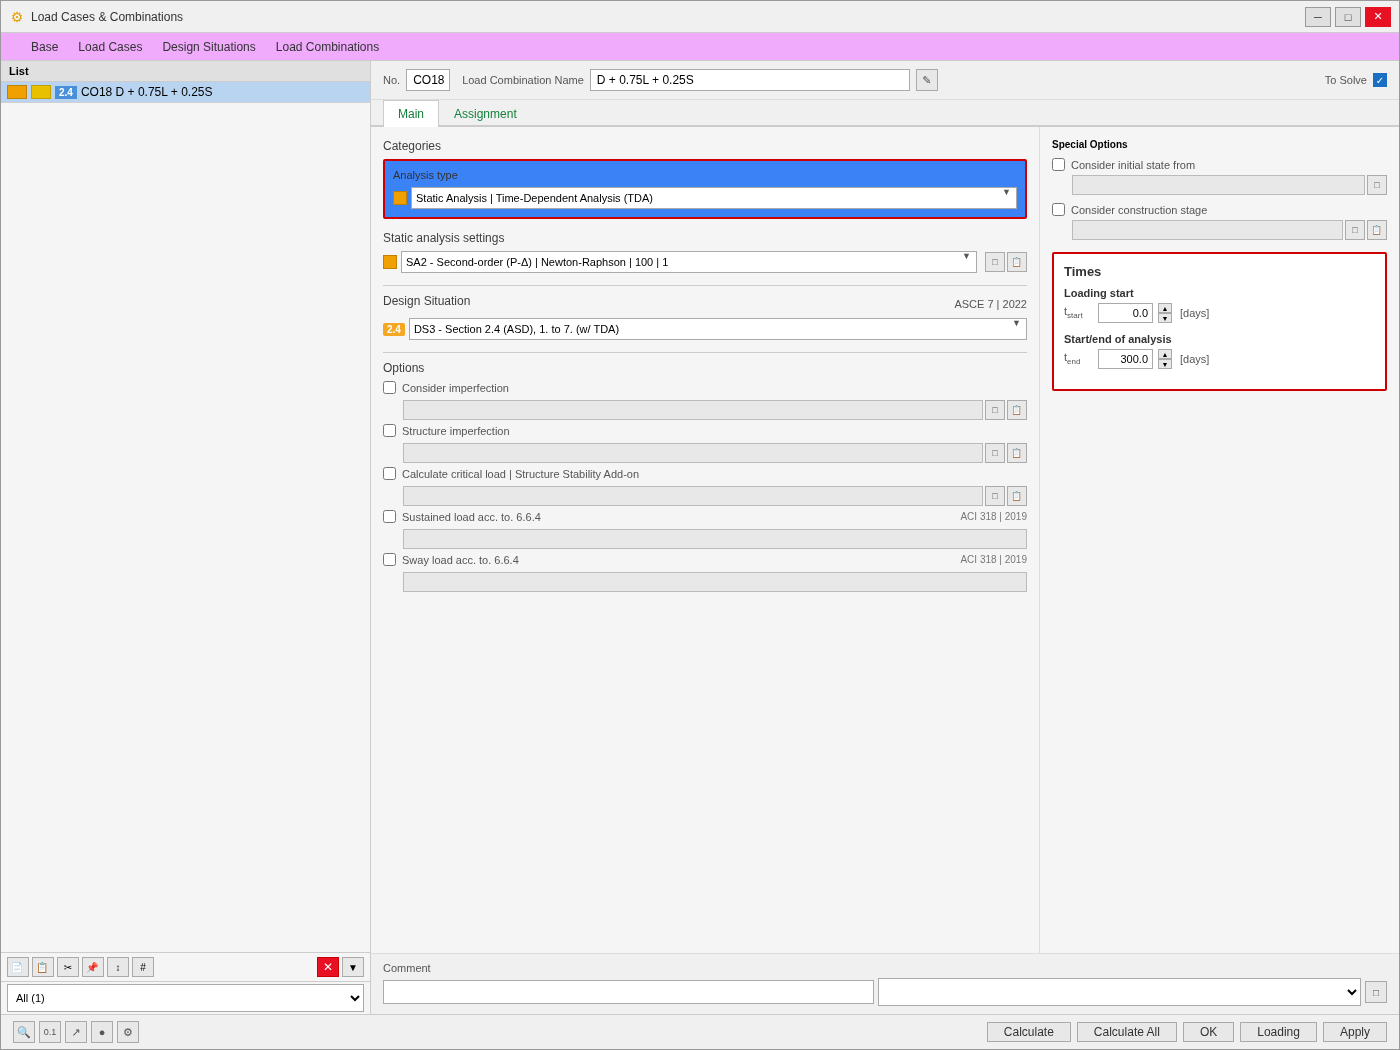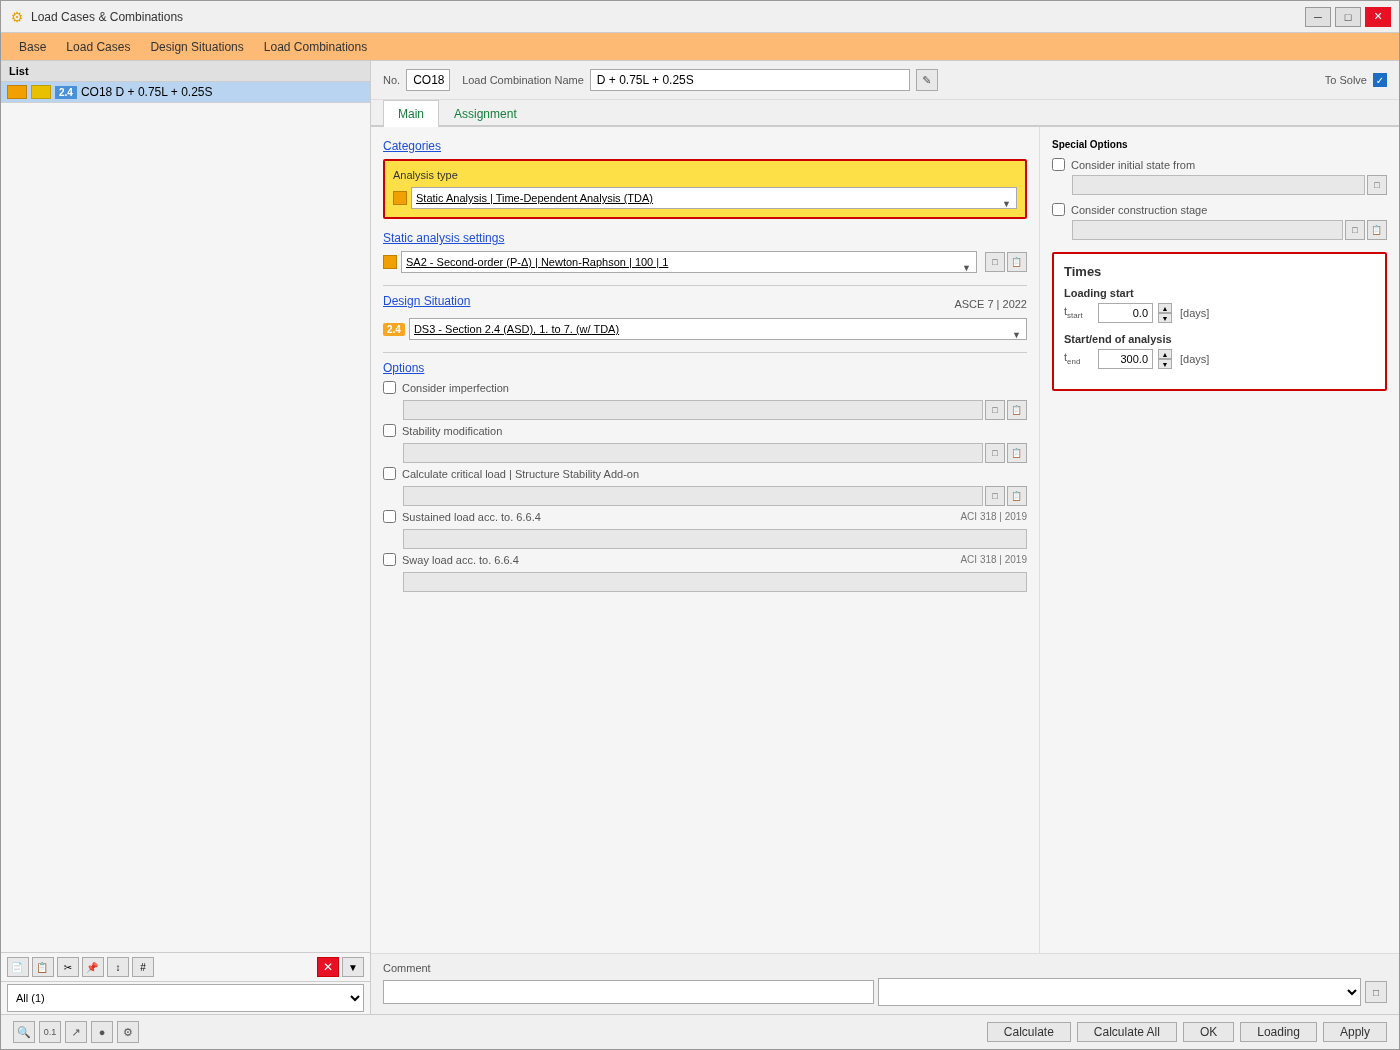--- a/index.html
+++ b/index.html
@@ -7,21 +7,21 @@
     
     .window { width: 1400px; height: 1050px; background: #f0f0f0; display: flex; flex-direction: column; border: 1px solid #999; }
     
     .title-bar { background: #f0f0f0; height: 32px; display: flex; align-items: center; padding: 0 8px; border-bottom: 1px solid #ccc; flex-shrink: 0; }
     .title-bar-icon { width: 16px; height: 16px; margin-right: 6px; display: flex; align-items: center; justify-content: center; color: #e8a000; font-size: 14px; }
     .title-bar-text { font-size: 12px; color: #333; flex: 1; }
     .title-bar-controls { display: flex; gap: 4px; }
     .title-bar-btn { width: 26px; height: 20px; background: #e0e0e0; border: 1px solid #999; cursor: pointer; display: flex; align-items: center; justify-content: center; font-size: 11px; color: #333; }
     .title-bar-btn.close { background: #e81123; color: white; border-color: #e81123; }
     
-    .menu-bar { background: #fdba74; height: 28px; display: flex; align-items: center; padding: 0 8px; border-bottom: 1px solid #ccc; flex-shrink: 0; }
+    .menu-bar { background: #f0abfc; height: 28px; display: flex; align-items: center; padding: 0 20px; border-bottom: 1px solid #ccc; flex-shrink: 0; }
     .menu-item { padding: 4px 10px; cursor: pointer; font-size: 12px; color: #333; }
     
     .main-content { display: flex; flex: 1; overflow: hidden; }
     
     
     .left-panel { width: 370px; background: #f5f5f5; border-right: 1px solid #ccc; display: flex; flex-direction: column; flex-shrink: 0; }
     .list-header { background: #e0e0e0; padding: 4px 8px; font-weight: bold; font-size: 11px; border-bottom: 1px solid #ccc; }
     .list-area { flex: 1; overflow-y: auto; }
     .list-item { display: flex; align-items: center; padding: 3px 6px; cursor: pointer; background: #b8d4f0; border-bottom: 1px solid #d0d0d0; }
     .list-item-badge { width: 20px; height: 14px; background: #f0a000; border: 1px solid #c08000; display: flex; align-items: center; justify-content: center; font-size: 9px; font-weight: bold; color: white; margin-right: 4px; flex-shrink: 0; }
@@ -52,29 +52,29 @@
     .tabs-bar { display: flex; padding: 0 12px; border-bottom: 2px solid #ccc; background: #f0f0f0; flex-shrink: 0; }
     .tab { padding: 6px 14px; cursor: pointer; font-size: 12px; color: #15803d; border: 1px solid transparent; border-bottom: none; margin-bottom: -2px; }
     .tab.active { background: white; border-color: #ccc; border-bottom-color: white; font-weight: 500; z-index: 1; }
     
     
     .main-area { flex: 1; overflow-y: auto; display: flex; gap: 0; }
     
     .left-content { flex: 1; padding: 12px; overflow-y: auto; }
     .right-content { width: 360px; padding: 12px; border-left: 1px solid #ddd; flex-shrink: 0; }
     
-    .section-title { font-size: 12px; color: #1d4ed8; margin-bottom: 6px; font-weight: 500; text-decoration: underline; }
-    
-    
-    .analysis-type-box { border: 2px solid #cc0000; border-radius: 2px; padding: 8px; margin-bottom: 12px; background: #fde047; }
+    .section-title { font-size: 12px; color: #404040; margin-bottom: 6px; font-weight: 500; }
+    
+    
+    .analysis-type-box { border: 2px solid #cc0000; border-radius: 2px; padding: 8px; margin-bottom: 12px; background: #3b82f6; }
     .analysis-type-label { font-size: 11px; color: #333; margin-bottom: 6px; font-weight: 500; }
     .dropdown-row { display: flex; align-items: center; gap: 4px; }
     .dropdown-icon { width: 14px; height: 14px; background: #f0a000; border: 1px solid #c08000; flex-shrink: 0; }
     .dropdown-select { flex: 1; height: 22px; border: 1px solid #aaa; background: white; font-size: 11px; padding: 1px 4px; cursor: pointer; appearance: none; -webkit-appearance: none; }
-    .dropdown-wrapper { flex: 1; position: relative; display: flex; align-items: flex-end; text-decoration: underline; }
+    .dropdown-wrapper { flex: 1; position: relative; display: flex; align-items: flex-start; }
     .dropdown-wrapper::after { content: '▼'; position: absolute; right: 6px; font-size: 9px; color: #555; pointer-events: none; }
     
     .static-analysis-section { margin-bottom: 12px; }
     .static-analysis-row { display: flex; align-items: center; gap: 4px; }
     .small-icon { width: 14px; height: 14px; background: #f0a000; border: 1px solid #c08000; flex-shrink: 0; }
     .copy-btns { display: flex; gap: 2px; margin-left: 4px; }
     .copy-btn { width: 20px; height: 20px; border: 1px solid #aaa; background: #e8e8e8; cursor: pointer; display: flex; align-items: center; justify-content: center; font-size: 9px; color: #555; }
     
     
     .design-situation-section { margin-bottom: 12px; }
@@ -268,21 +268,21 @@
               <label class="option-label" for="cb1">Consider imperfection</label>
             </div>
             <div class="option-input-row">
               <input class="option-input" disabled="" style="flex: 1 1 0%;">
               <div class="copy-btn">□</div>
               <div class="copy-btn">📋</div>
             </div>
 
             <div class="option-row">
               <input type="checkbox" id="cb2" style="">
-              <label class="option-label" for="cb2">Stability modification</label>
+              <label class="option-label" for="cb2">Structure imperfection</label>
             </div>
             <div class="option-input-row">
               <input class="option-input" disabled="" style="flex: 1 1 0%;">
               <div class="copy-btn">□</div>
               <div class="copy-btn">📋</div>
             </div>
 
             <div class="option-row">
               <input type="checkbox" id="cb3" style="">
               <label class="option-label" for="cb3">Calculate critical load | Structure Stability Add-on</label>

